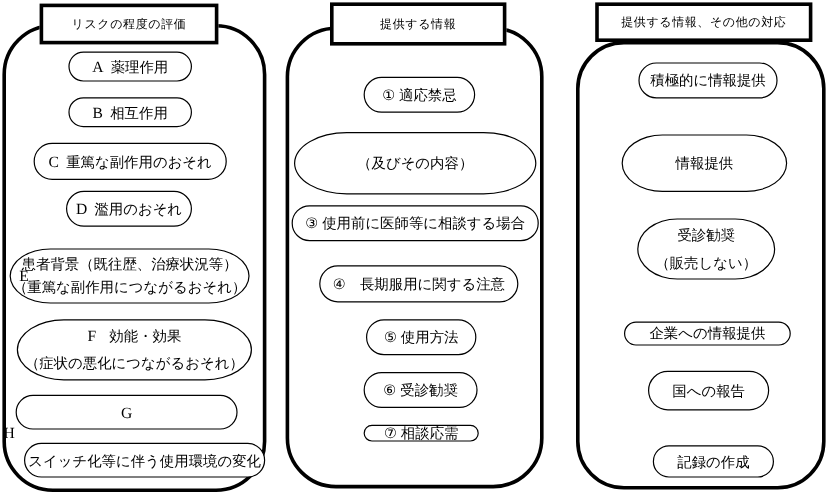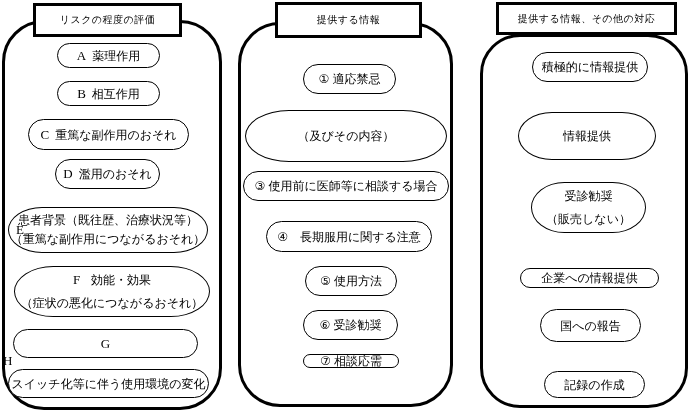--- a/index.html
+++ b/index.html
@@ -84,21 +84,21 @@
     <span>（症状の悪化につながるおそれ）</span>
   </div>
 
   <div class="oval" style="left:13px;top:329px;width:185px;height:29px;border-radius:15px;">
     <div class="row">
       <span class="lat">G</span>
     </div>
   </div>
 
   <span class="free-label" style="left:3px;top:353px;">H</span>
-  <div class="oval" style="left:8px;top:369px;width:201px;height:29px;border-radius:15px;">
+  <div class="oval" style="left:20px;top:369px;width:201px;height:29px;border-radius:15px;">
     <span>スイッチ化等に伴う使用環境の変化</span>
   </div>
 
   <div class="panel" style="left:238px;top:22px;width:215px;height:385px;"></div>
   <div class="panel-header" style="left:275px;top:2px;width:147px;height:36px;">
     <span>提供する情報</span>
   </div>
 
   <div class="oval" style="left:303px;top:64px;width:93px;height:30px;border-radius:15px;">
     <span>① 適応禁忌</span>

